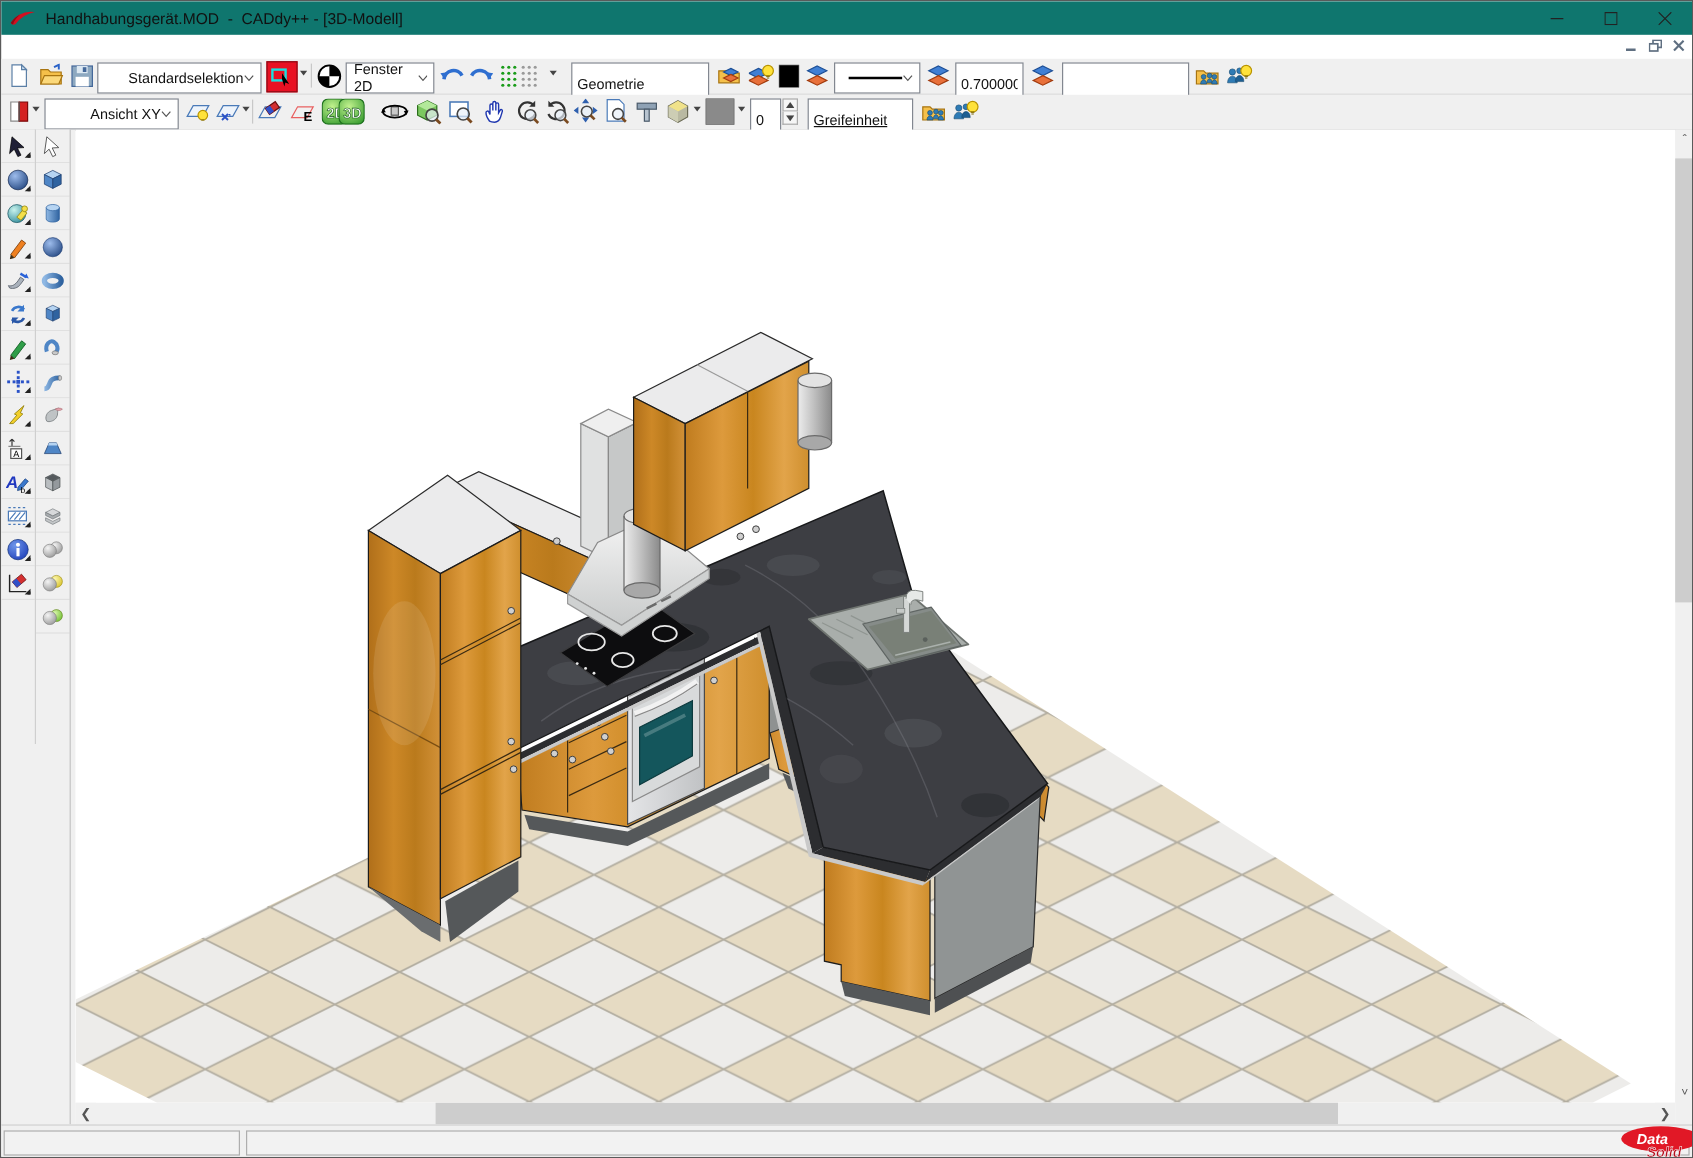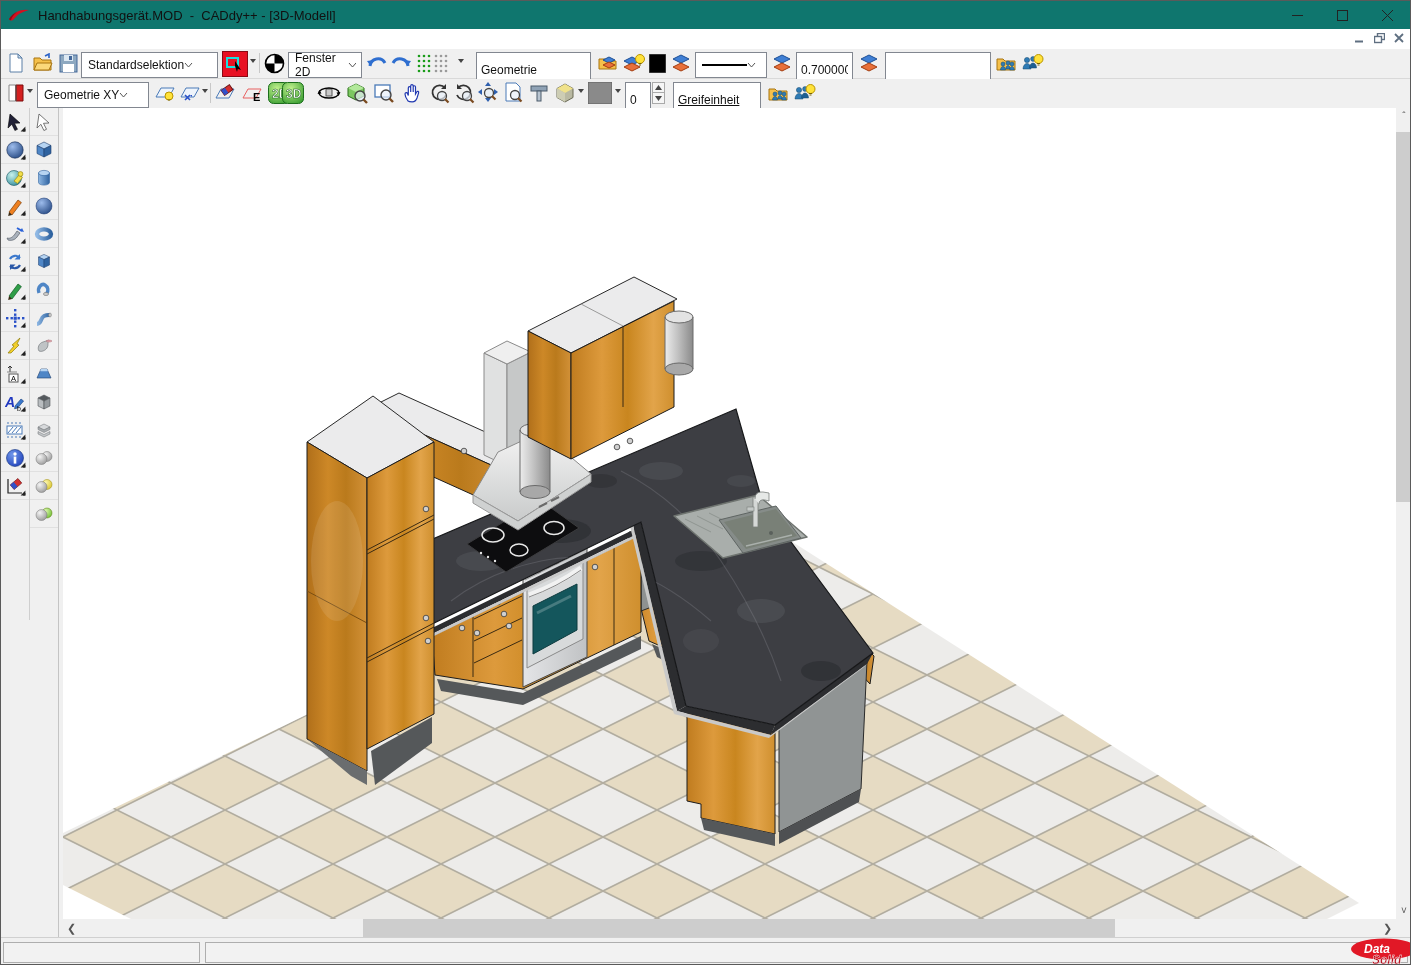--- a/index.html
+++ b/index.html
@@ -12,21 +12,21 @@
   
   #menubar{position:absolute;left:0;top:28px;width:100%;height:20px;background:#fff;display:flex;align-items:center;}
   .menuitem{font-size:13px;color:#111;padding:0 9px;height:20px;display:flex;align-items:center;}
   .mdibtns{position:absolute;right:4px;top:30px;display:flex;gap:6px;}
   .mdibtn{width:14px;height:14px;display:flex;align-items:center;justify-content:center;}
   
   #tb1{position:absolute;left:0;top:48px;width:100%;height:29px;background:#f0f0f0;border-bottom:1px solid #d9d9d9;}
   #tb2{position:absolute;left:0;top:78px;width:100%;height:29px;background:#f0f0f0;border-bottom:1px solid #b5b5b5;}
   .tbi{position:absolute;width:24px;height:24px;top:2px;display:flex;align-items:center;justify-content:center;}
   .sep{position:absolute;top:4px;width:1px;height:20px;background:#c8c8c8;}
-  .combo{position:absolute;top:3px;height:26px;background:#fff;border:1px solid #828790;display:flex;align-items:center;font-size:12px;color:#111;padding-left:6px;box-sizing:border-box;justify-content:flex-start;}
+  .combo{position:absolute;top:3px;height:26px;background:#fff;border:1px solid #828790;display:flex;align-items:center;font-size:12px;color:#111;padding-left:6px;box-sizing:border-box;justify-content:flex-end;}
   .combo .chev{margin-right:5px;}
   .tbinput{position:absolute;top:3px;height:36px;border:1px solid #828790;font-family:"Liberation Sans",sans-serif;font-size:12px;color:#111;padding:0 4px;box-sizing:border-box;background:#fff;}
   .caret{position:absolute;top:10px;width:0;height:0;border-left:3.5px solid transparent;border-right:3.5px solid transparent;border-top:4px solid #444;}
   
   #palette{position:absolute;left:0;top:107px;width:62px;height:829px;background:#f0f0f0;}
   .pcol{position:absolute;top:0;width:28px;}
   .cell{width:28px;height:27px;display:flex;align-items:center;justify-content:center;border-bottom:1px solid #e0e0e0;position:relative;background:#f0f0f0;}
   .fly{position:absolute;right:2px;bottom:2px;width:0;height:0;border-left:4px solid transparent;border-top:4px solid transparent;border-right:4px solid #222;border-bottom:4px solid #222;transform:scale(.6);}
   #pal-div{position:absolute;left:28px;top:0;width:1px;height:512px;background:#cfcfcf;}
   #pal-edge{position:absolute;left:57px;top:0;width:1px;height:829px;background:#c4c4c4;}
@@ -339,21 +339,21 @@
   <div id="tb2">
     <div class="tbi" style="left:3px">
         <svg width="20" height="20">
           <path d="M3 2h7v16H3z" fill="#fff" stroke="#888"></path>
           <path d="M10 2h7v16h-7z" fill="#d42020" stroke="#7a0a0a"></path>
           <path d="M10 2v16" stroke="#555"></path>
         </svg>
       </div>
     <div class="caret" style="left:26px"></div>
     <div class="combo" style="left:36px;width:112px">
-        <span>Geometrie XY</span>
+        <span>Ansicht XY</span>
         <svg class="chev" width="9" height="6">
           <path d="M1 1l3.5 4L8 1" stroke="#555" fill="none"></path>
         </svg>
       </div>
     <div class="tbi" style="left:152px">
         <svg width="22" height="22">
           <path d="M2 15l5-9h13l-5 9z" fill="#eef4fb" stroke="#4a7ab8"></path>
           <circle cx="15" cy="14" r="4" fill="#ffe23a" stroke="#b99400"></circle>
           <path d="M13.7 18h2.6" stroke="#7a6400"></path>
         </svg>

